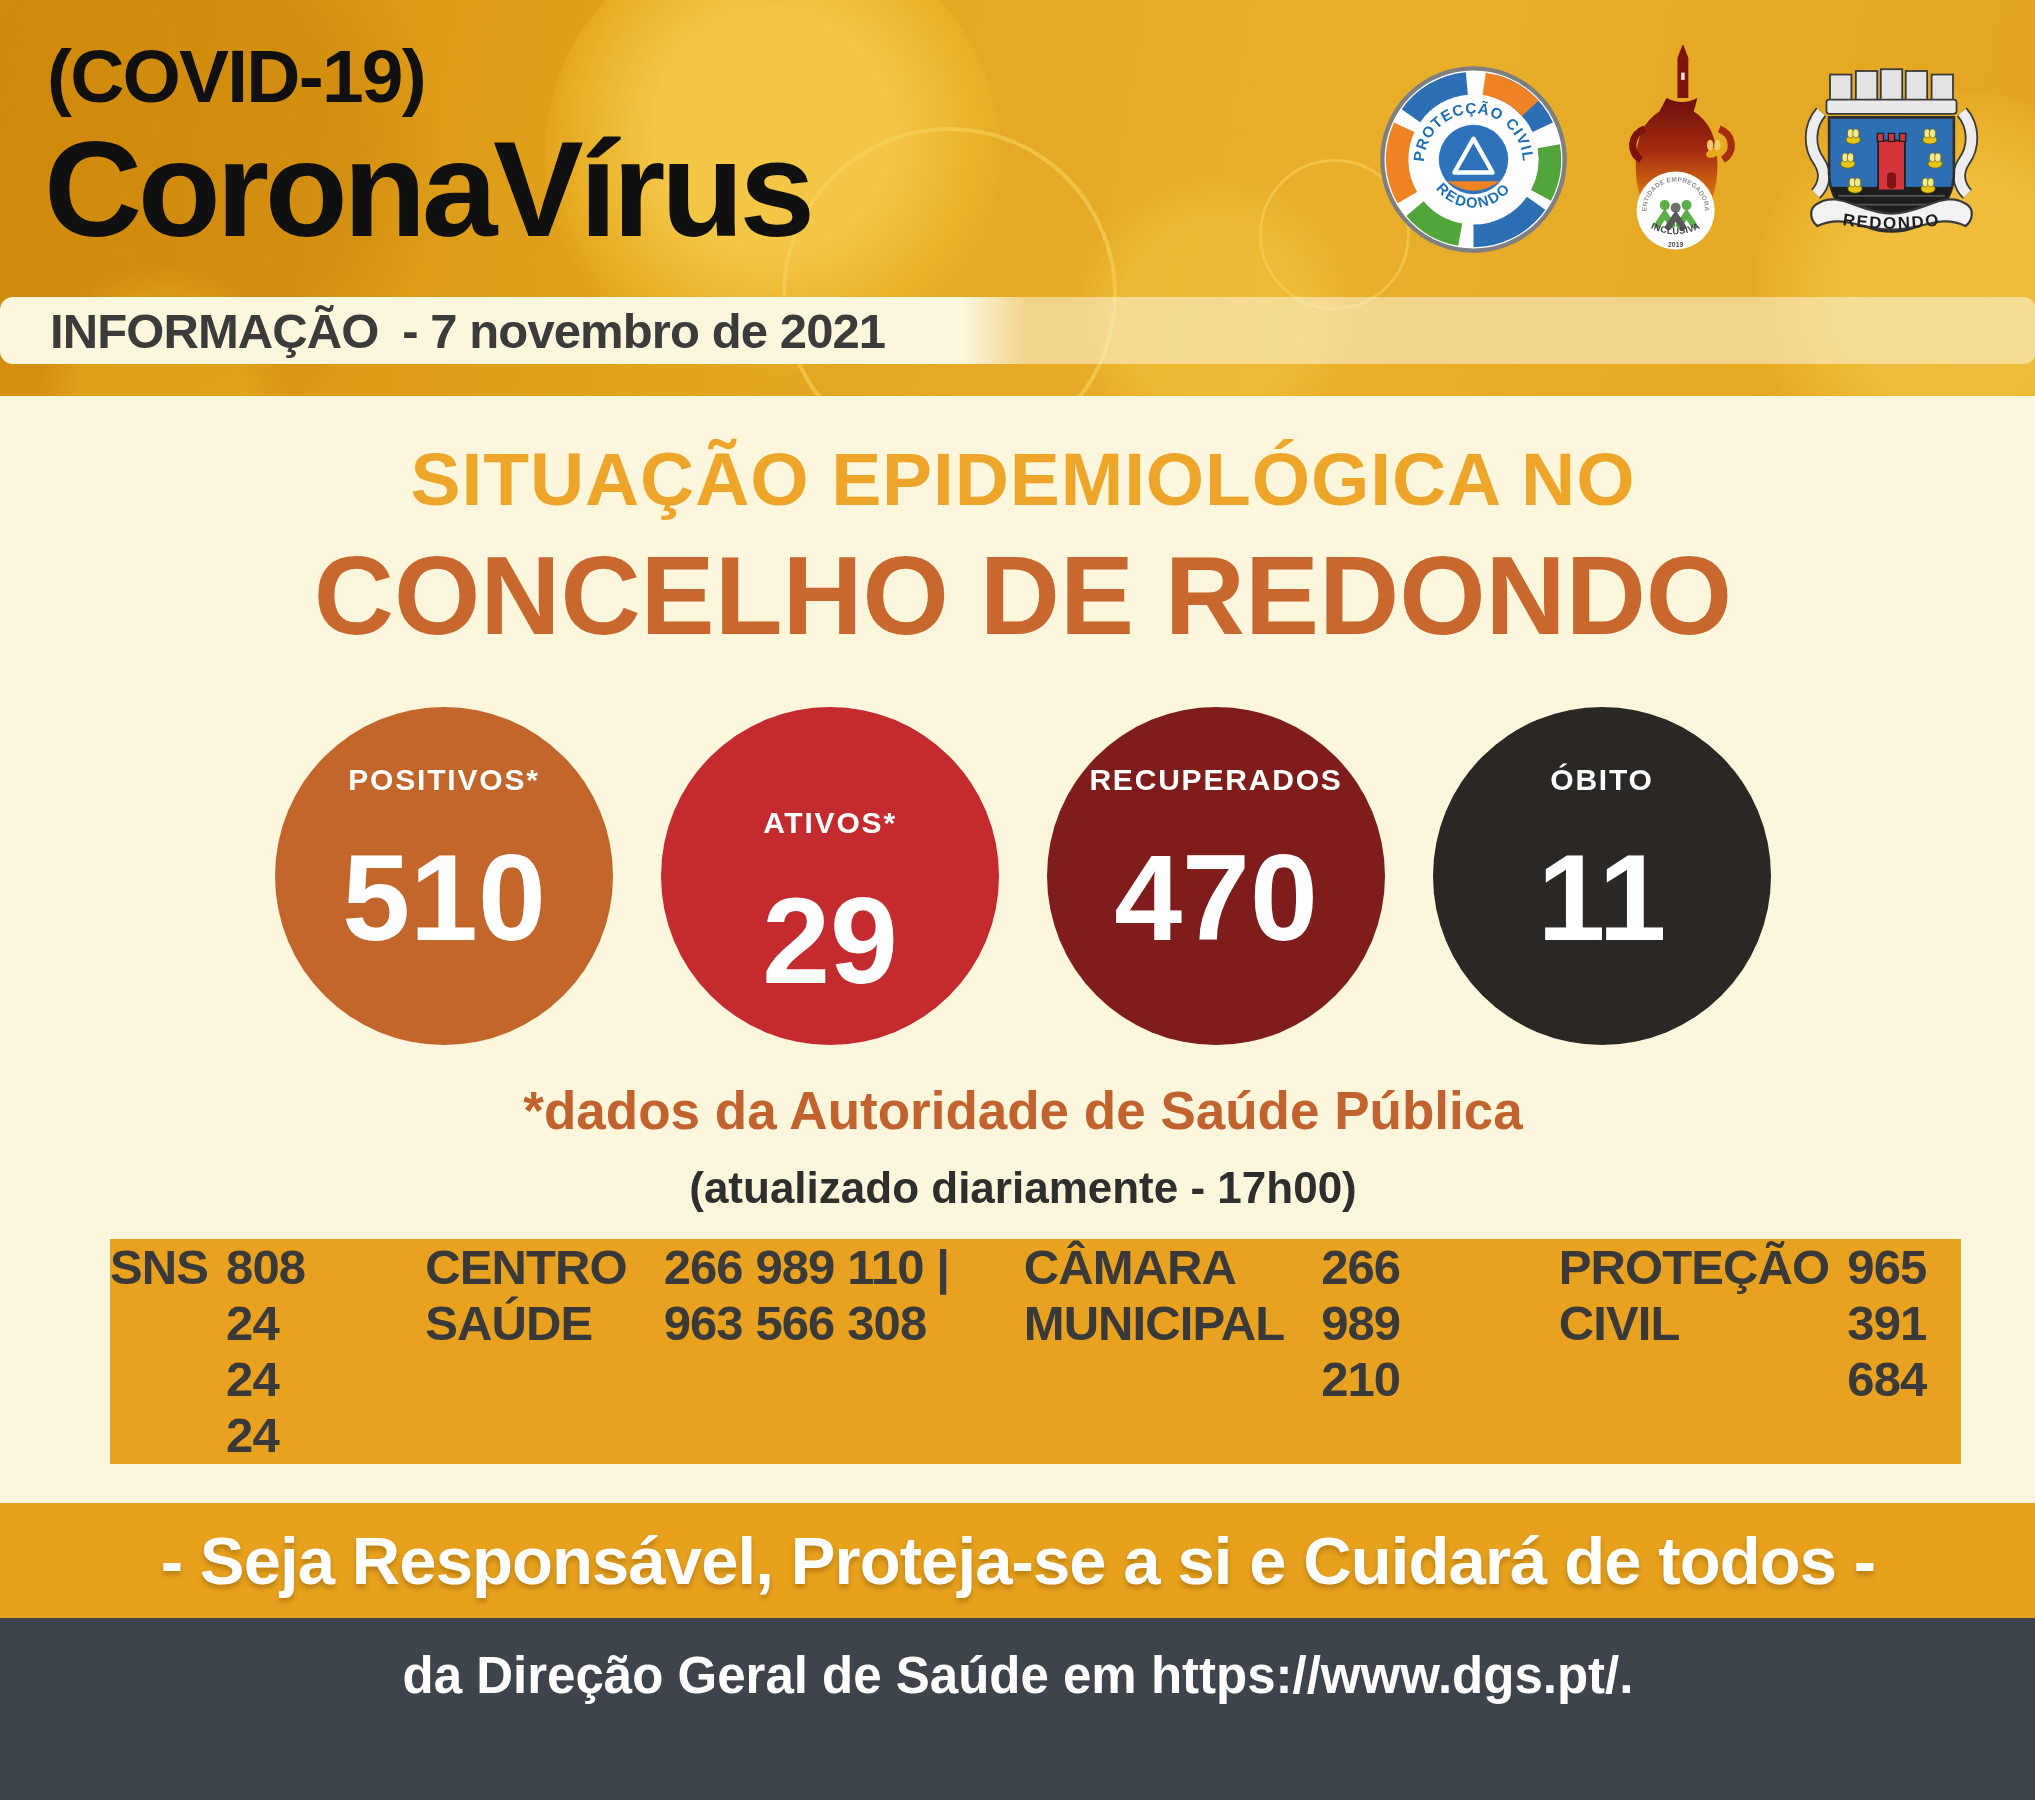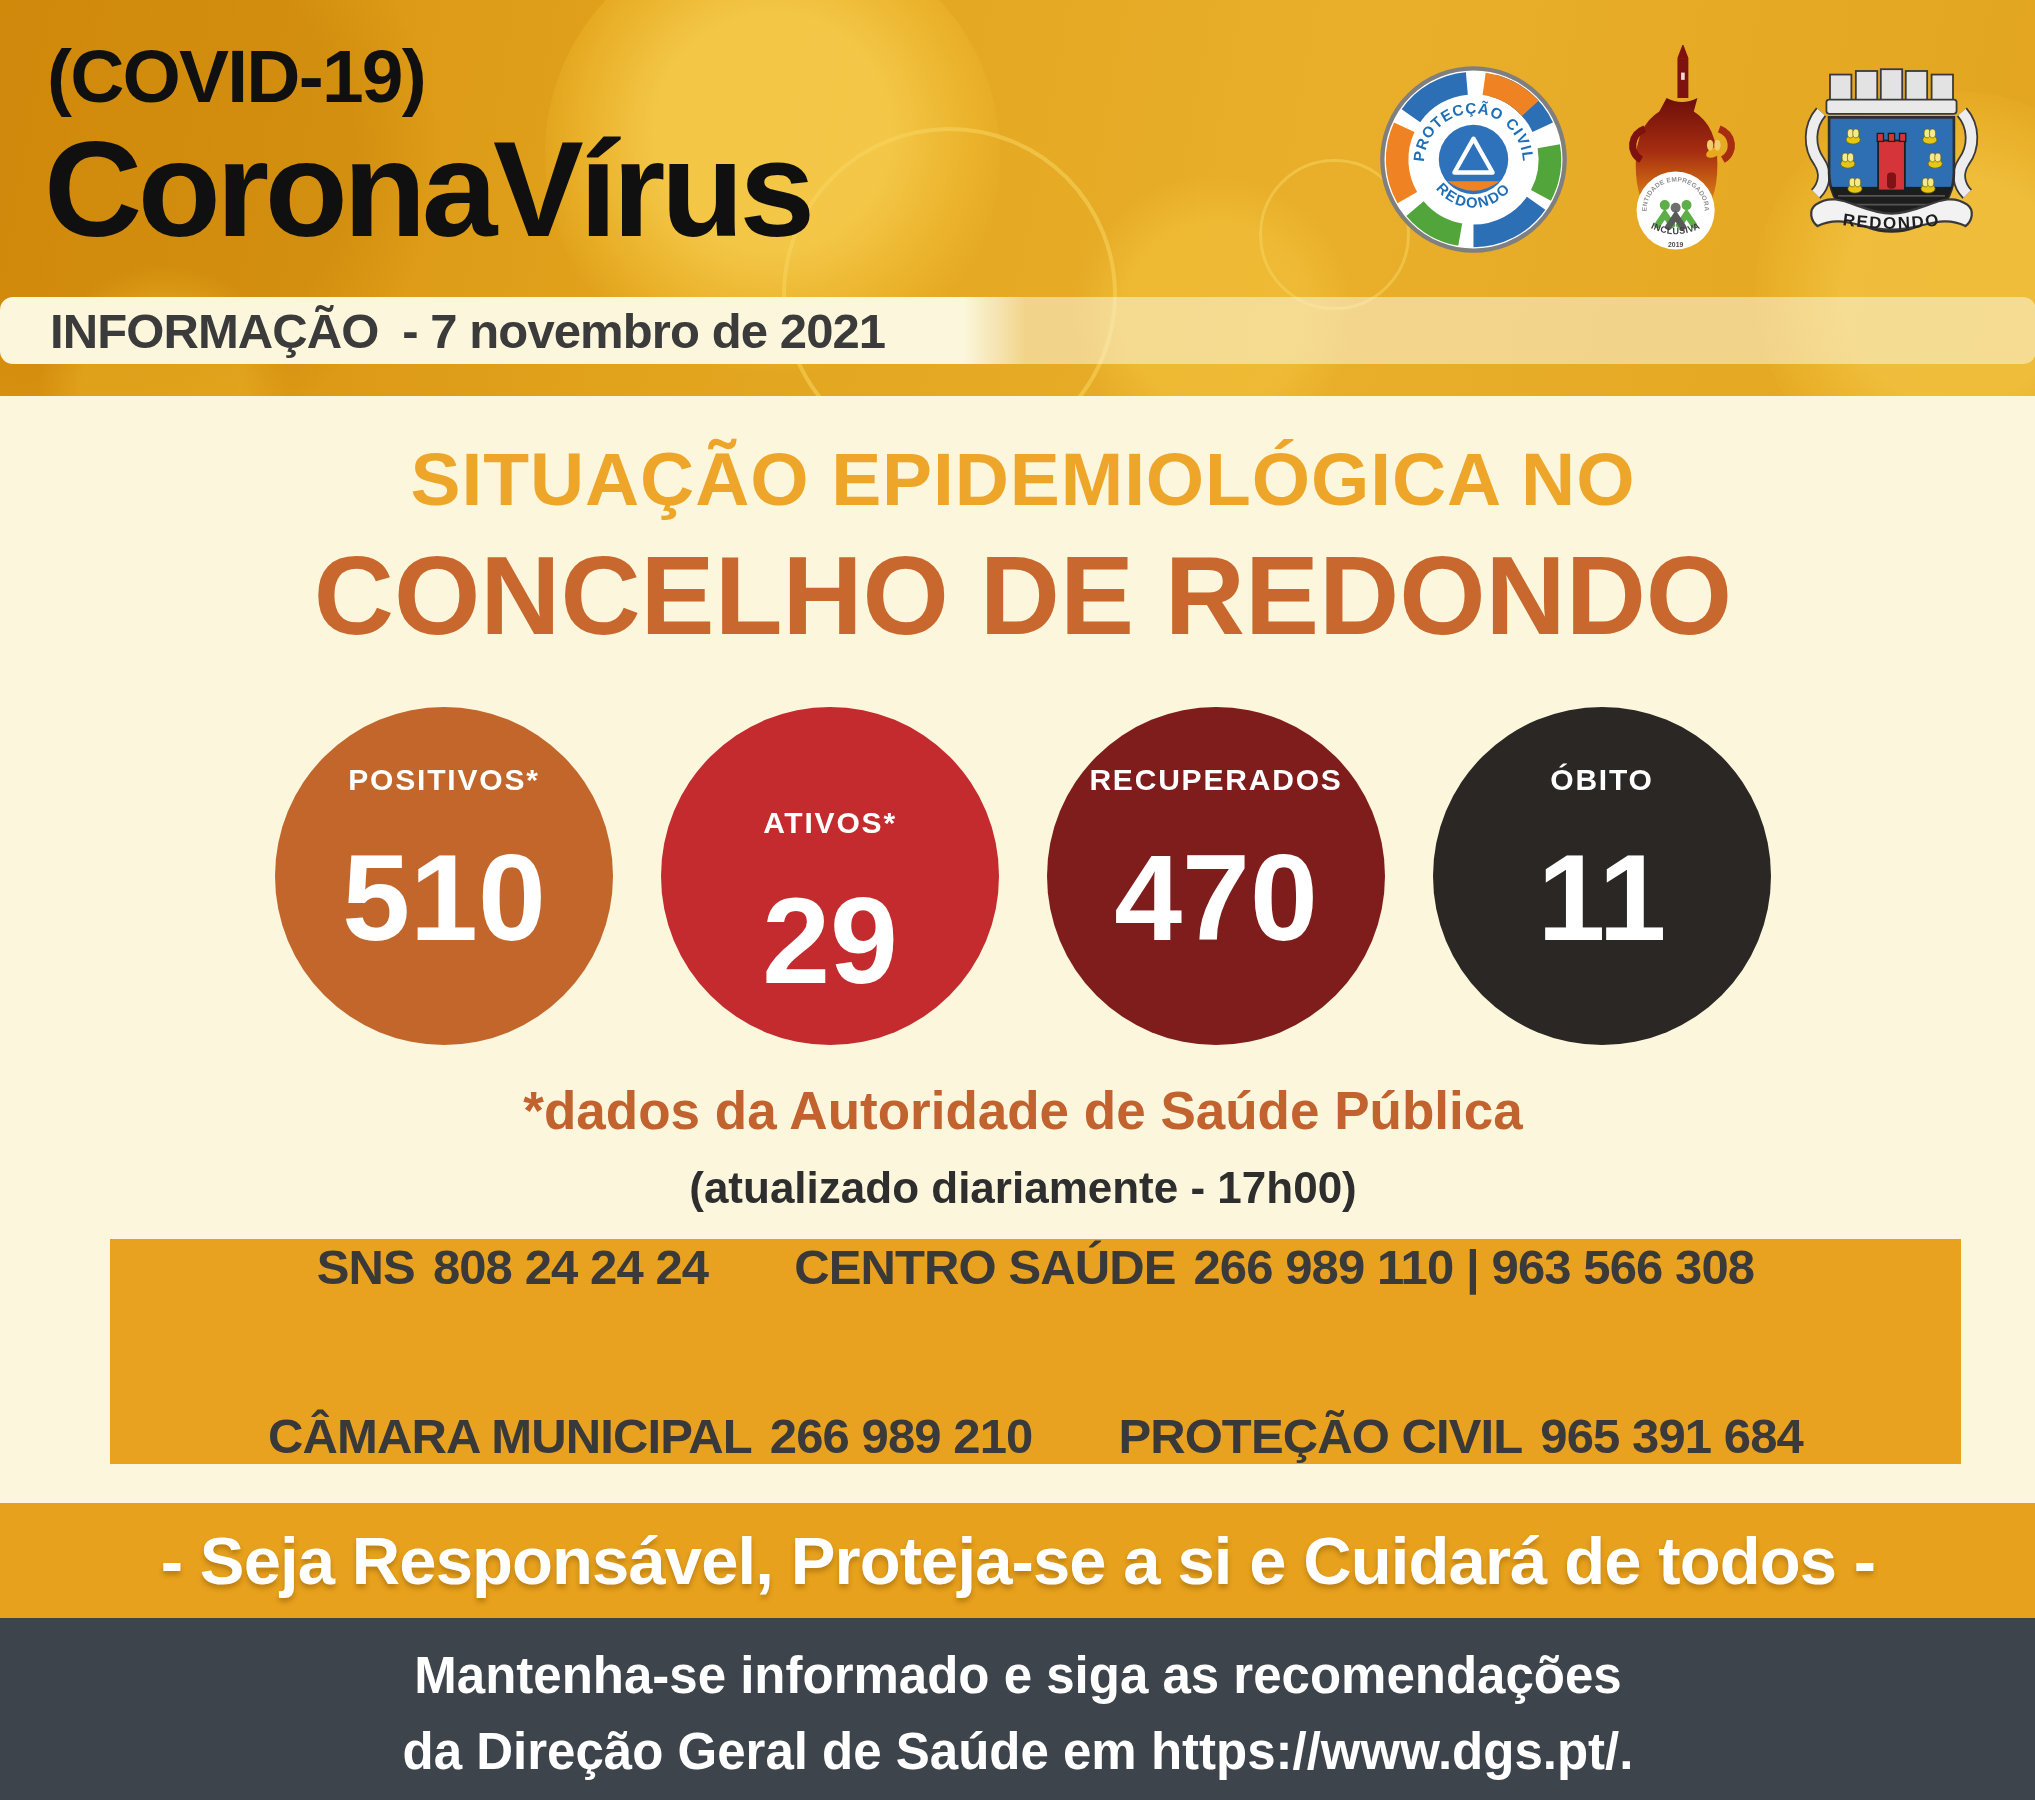--- a/index.html
+++ b/index.html
@@ -45,21 +45,21 @@
   .stat-circle{width:338px;height:338px;border-radius:50%;color:#fff;text-align:center;
                display:flex;flex-direction:column;align-items:center;box-sizing:border-box;padding-top:56px;}
   .stat-label{font-size:30px;font-weight:800;letter-spacing:1.8px;}
   .stat-value{font-size:122px;font-weight:800;margin-top:40px;line-height:1;}
   .footnote{position:absolute;left:0;top:684px;width:100%;text-align:center;
             font-size:53px;font-weight:700;color:#C2622E;}
   .updatenote{position:absolute;left:0;top:767px;width:100%;text-align:center;
             font-size:44px;font-weight:800;color:#2E2E2E;}
 
   .contact-bar{position:absolute;left:97px;top:843px;width:1851px;height:225px;background:#E9A120;
-               display:flex;flex-direction:column;justify-content:space-between;gap:36px;box-sizing:border-box;}
+               display:flex;justify-content:center;gap:36px;box-sizing:border-box;}
   .contact-row{display:flex;justify-content:center;gap:86px;}
   .contact-item{display:flex;align-items:baseline;}
   .contact-label{font-size:49px;font-weight:800;color:#393939;letter-spacing:-0.9px;}
   .contact-value{font-size:49px;font-weight:700;color:#3A3A3A;margin-left:18px;letter-spacing:-0.9px;}
 
   
   .banner-bar{position:absolute;left:0;top:1503px;width:2036px;height:115px;background:#E8A11C;
               display:flex;align-items:center;justify-content:center;}
   .banner-text{font-size:67px;font-weight:800;color:#FFFFFF;letter-spacing:-0.9px;
                text-shadow:0 3.6px 5.5px rgba(80,50,0,.30);}
@@ -277,18 +277,17 @@
         </div>
       </div>
     </div>
   </div>
 
   <div class="banner-bar">
     <div class="banner-text">- Seja Responsável, Proteja-se a si e Cuidará de todos -</div>
   </div>
 
   <div class="footer">
-    <div>Mantenha-se informado e siga as recomendações</div>
     <div>da Direção Geral de Saúde em https://www.dgs.pt/.</div>
   </div>
 
 </div>
 
 
 </body></html>

